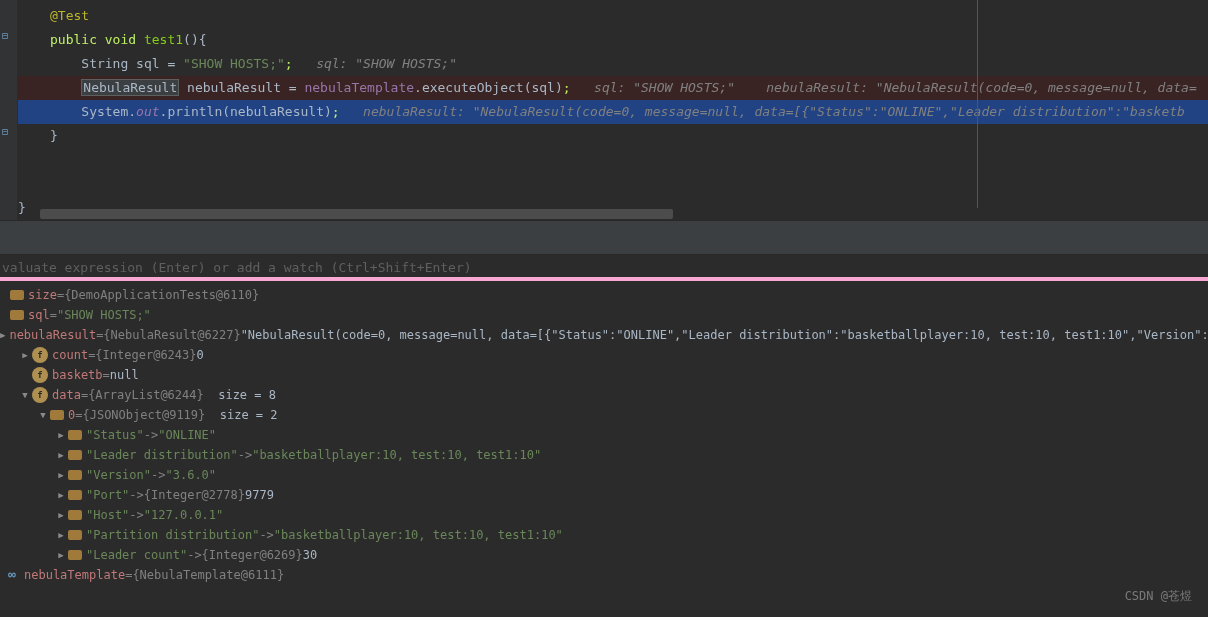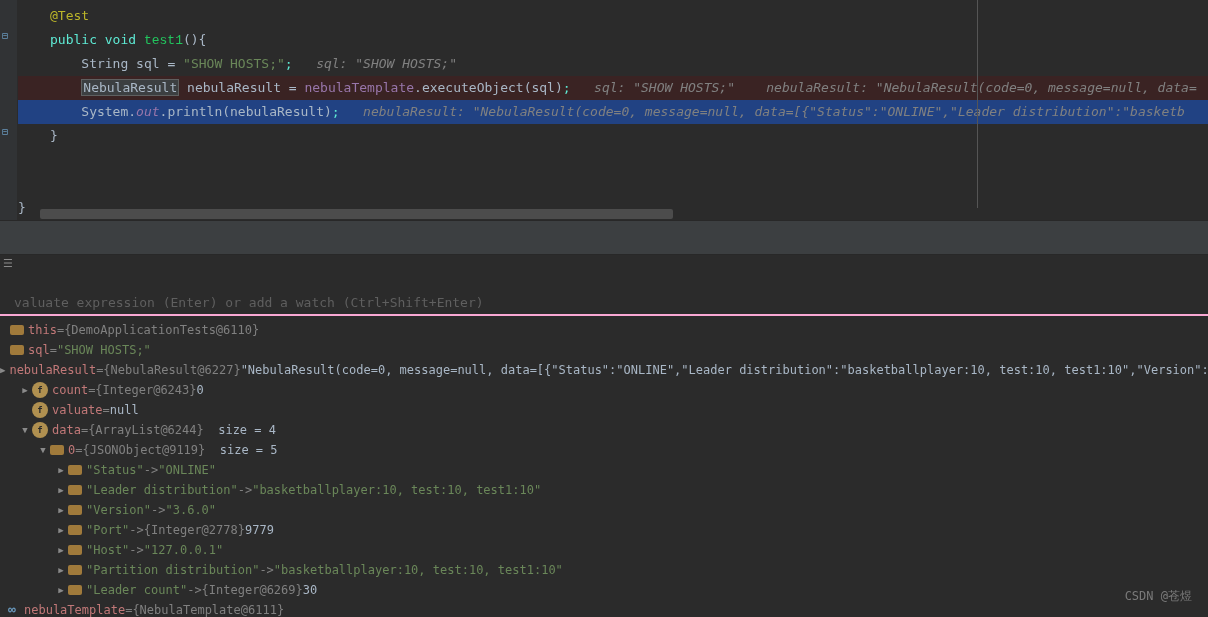--- a/index.html
+++ b/index.html
@@ -38,22 +38,22 @@
   position: relative;
   overflow: hidden;
   line-height: 24px;
 }
 .code-line {
   height: 24px;
   white-space: pre;
   padding-left: 32px;
   font-size: 13px;
 }
-.kw-orange { color: #5eead4; }
-.kw-yellow { color: #22c55e; font-family: Liberation Mono, monospace; }
+.kw-orange { color: #bef264; }
+.kw-yellow { color: #84cc16; }
 .kw-green { color: #6a8759; }
 .kw-purple { color: #9876aa; }
 .kw-comment { color: #808080; font-style: italic; }
 .kw-type { color: #a9b7c6; }
 .kw-ann { color: #bbb529; text-align: center; }
 .kw-ident { color: #a9b7c6; }
 .hl-box { background: #3c3f41; border: 1px solid #5e6060; padding: 0 1px; }
 .hl-line { background: #214283; }
 .breakpoint-line { background: #3a2323; }
 .vert-sep {
@@ -94,25 +94,24 @@
   font-size: 11px;
 }
 .watch-panel {
   background: #2b2b2b;
   height: 362px;
   position: relative;
 }
 .eval-hint {
   height: 26px;
   line-height: 26px;
-  padding-left: 14px;
+  padding-left: 2px;
   color: #5f5f5f;
   font-size: 13px;
-  border-bottom: 2px solid #f9a8d4;
-  margin-top: 35px;
+  border-bottom: 4px solid #f9a8d4;
 }
 .var-tree {
   padding-top: 4px;
 }
 .var-row {
   height: 20px;
   line-height: 20px;
   white-space: nowrap;
   display: flex;
   align-items: center;
@@ -178,21 +177,21 @@
 <div class="mid-divider">
   <span class="grab-icon">☰</span>
 </div>
 
 <div class="watch-panel">
   <div class="eval-hint">valuate expression (Enter) or add a watch (Ctrl+Shift+Enter)</div>
   <div class="var-tree">
 
     <div class="var-row" style="padding-left:10px;">
       <span class="var-icon icon-bar"></span>
-      <span class="var-name">this</span>
+      <span class="var-name">size</span>
         <span class="var-eq"> = </span>
         <span class="var-obj">{DemoApplicationTests@6110}</span>
     </div>
 
     <div class="var-row" style="padding-left:10px;">
       <span class="var-icon icon-bar"></span>
       <span class="var-name">sql</span>
         <span class="var-eq"> = </span>
         <span class="var-str">"SHOW HOSTS;"</span>
     </div>
@@ -210,35 +209,35 @@
       <span class="expand-arrow">▶</span>
       <span class="var-icon icon-f">f</span>
       <span class="var-name">count</span>
         <span class="var-eq"> = </span>
         <span class="var-obj">{Integer@6243}</span> 
         <span class="var-val">0</span>
     </div>
 
     <div class="var-row" style="padding-left:32px;">
       <span class="var-icon icon-f">f</span>
-      <span class="var-name">valuate</span>
+      <span class="var-name">basketb</span>
         <span class="var-eq"> = </span>
         <span class="var-val">null</span>
     </div>
 
     <div class="var-row" style="padding-left:18px;">
       <span class="expand-arrow">▼</span>
       <span class="var-icon icon-f">f</span>
-      <span class="var-name">data</span><span class="var-eq"> = </span><span class="var-obj">{ArrayList@6244}</span>&nbsp;&nbsp;<span class="var-val">size = 4</span>
+      <span class="var-name">data</span><span class="var-eq"> = </span><span class="var-obj">{ArrayList@6244}</span>&nbsp;&nbsp;<span class="var-val">size = 8</span>
     </div>
 
     <div class="var-row" style="padding-left:36px;">
       <span class="expand-arrow">▼</span>
       <span class="var-icon icon-bar"></span>
-      <span class="var-name">0</span><span class="var-eq"> = </span><span class="var-obj">{JSONObject@9119}</span>&nbsp;&nbsp;<span class="var-val">size = 5</span>
+      <span class="var-name">0</span><span class="var-eq"> = </span><span class="var-obj">{JSONObject@9119}</span>&nbsp;&nbsp;<span class="var-val">size = 2</span>
     </div>
 
     <div id="entries-container">
         <div class="var-row" style="padding-left: 54px;">
           <span class="expand-arrow">▶</span>
           <span class="var-icon icon-bar"></span>
           <span class="var-str">"Status"</span>
           <span class="var-eq"> -&gt; </span>
           <span class="var-str">"ONLINE"</span>
         </div>

